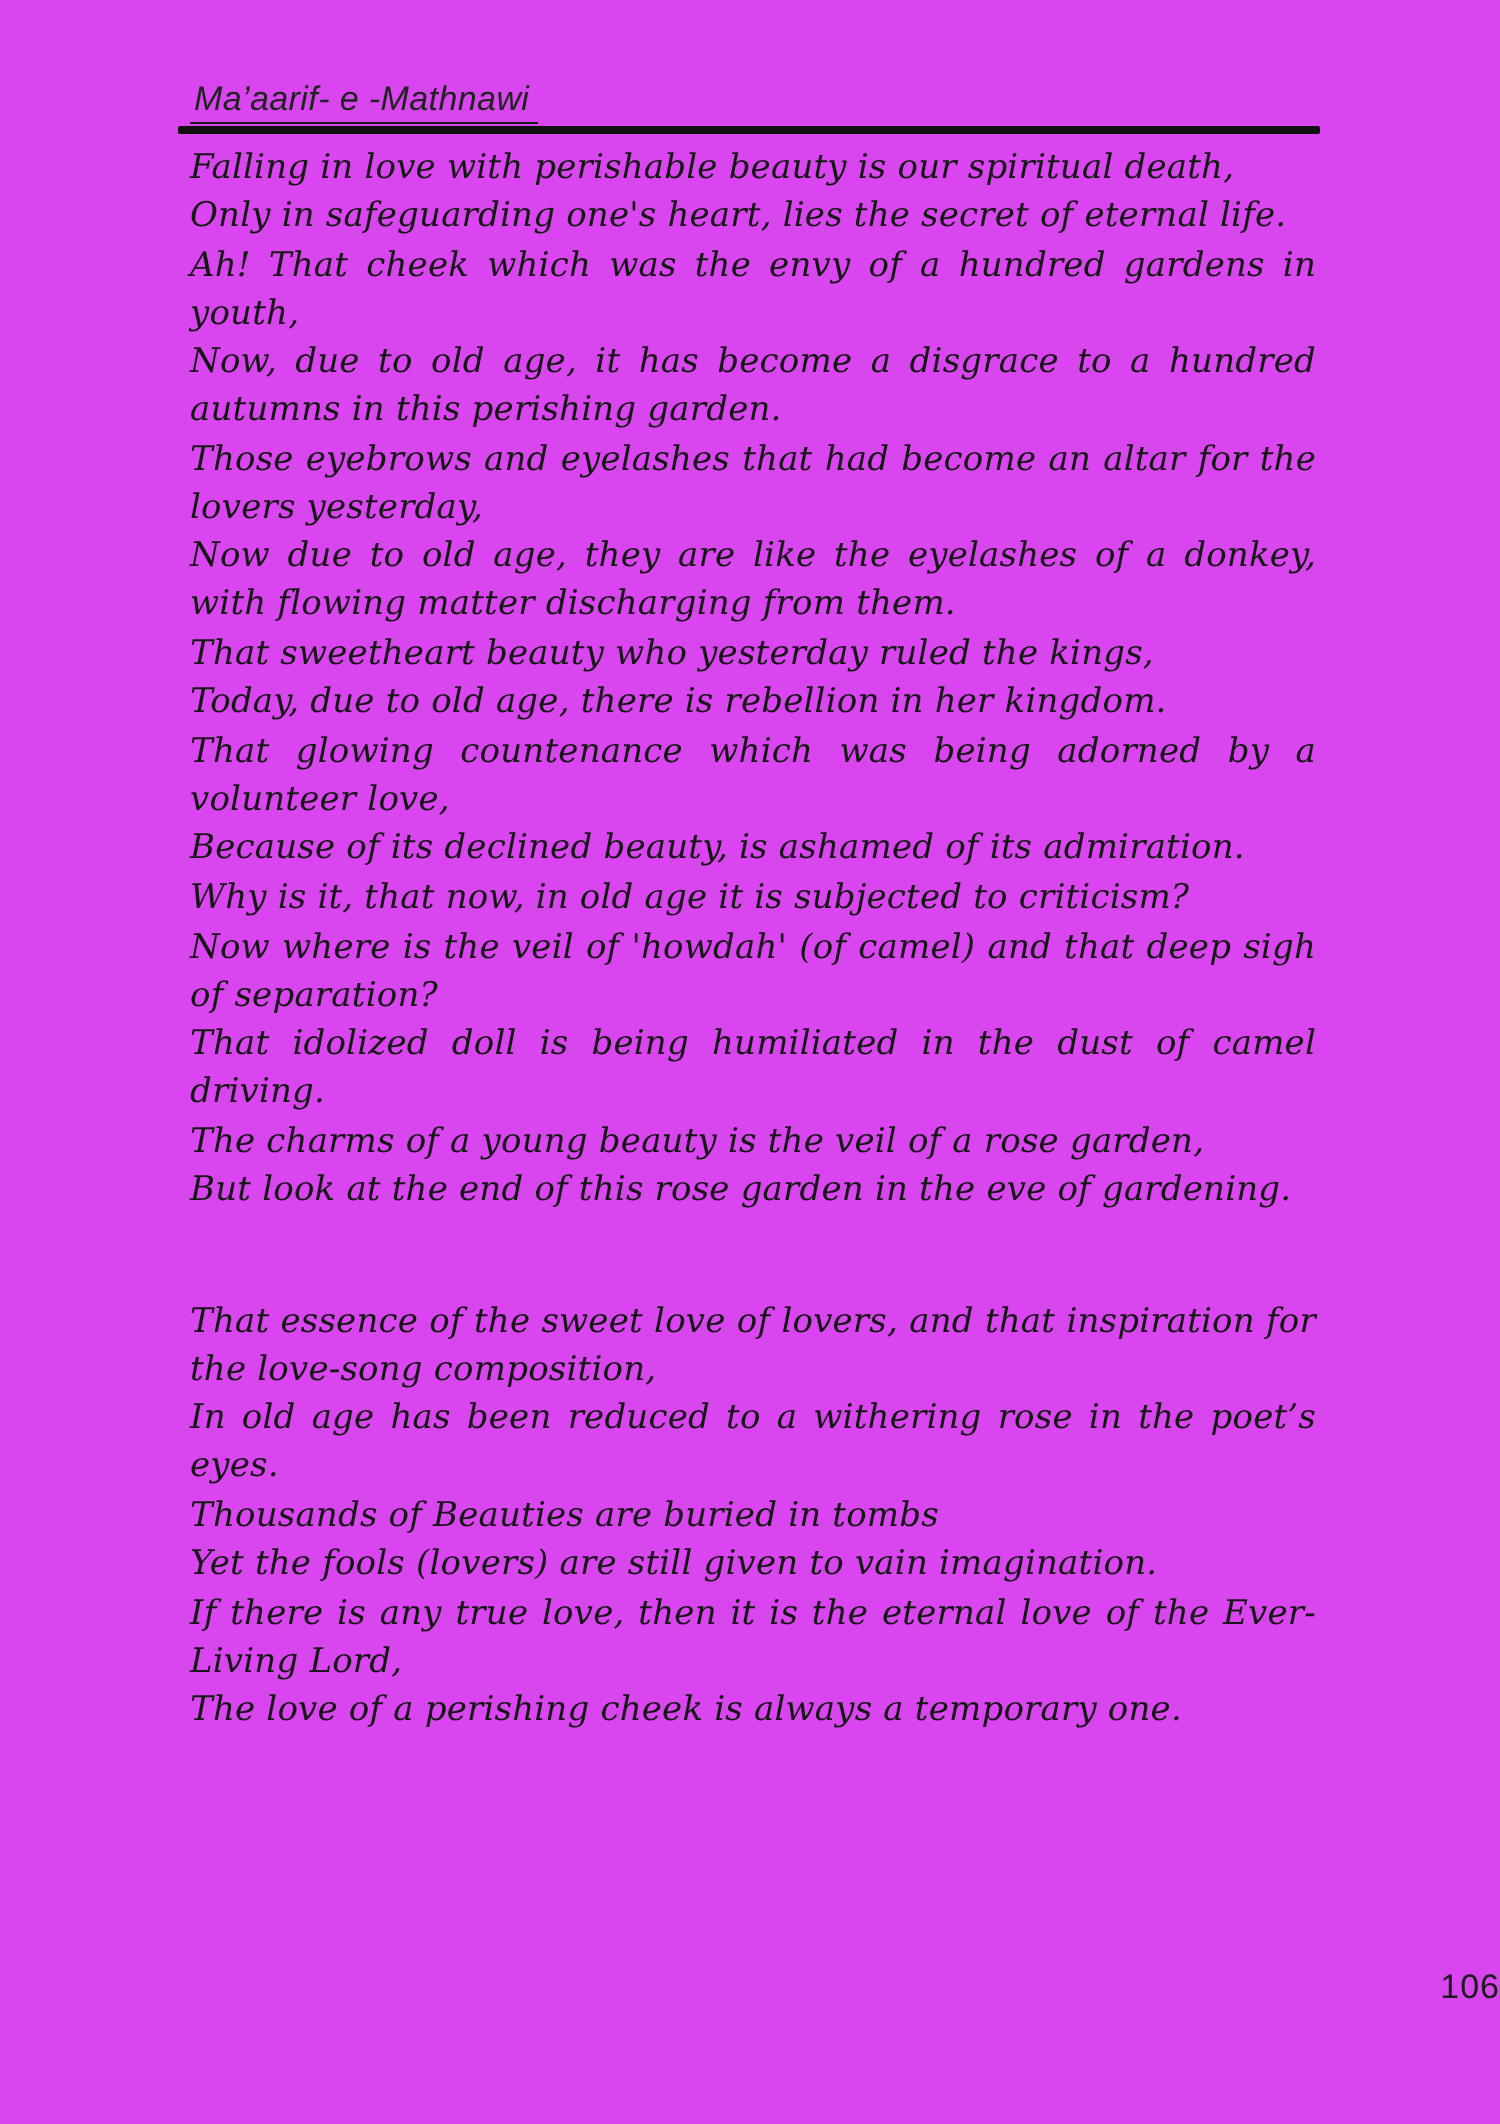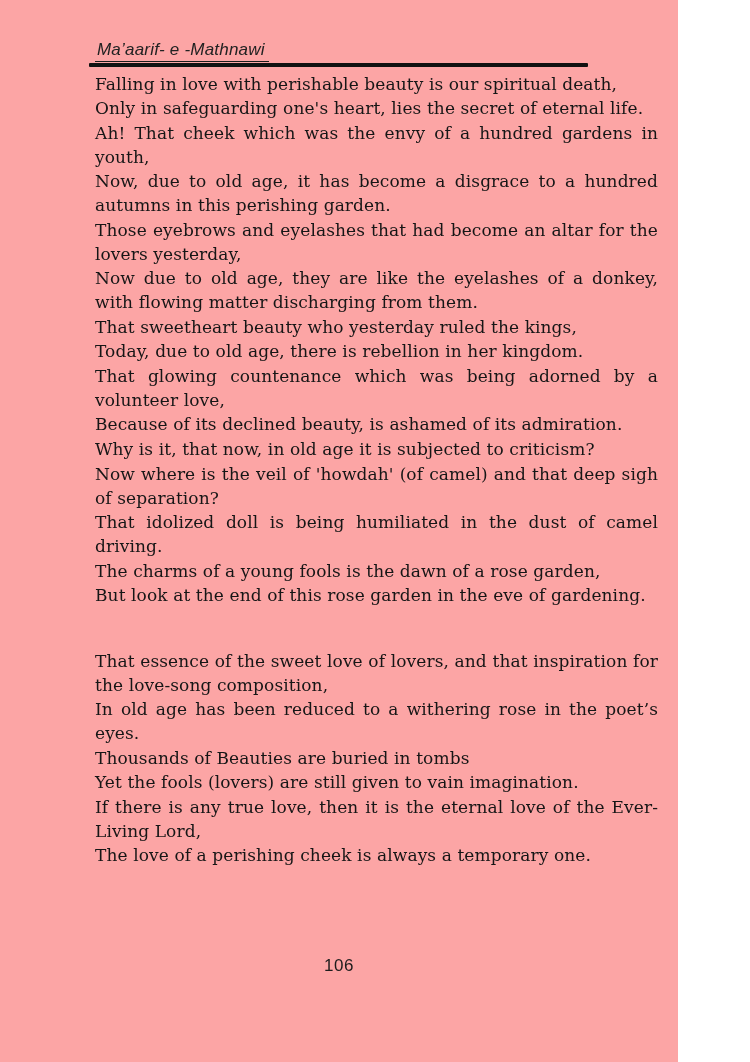--- a/index.html
+++ b/index.html
@@ -2,23 +2,23 @@
 <html><head>
 <meta charset="utf-8">
 <style>
   html, body {
     margin: 0;
     padding: 0;
     background: #ffffff;
   }
   .page {
     position: relative;
-    width: 678px;
+    width: 750px;
     height: 1062px;
-    background: #fca5a5;
+    background: #d946ef;
     overflow: hidden;
     font-family: "DejaVu Serif", serif;
     color: #161616;
     box-sizing: border-box;
   }
   .header {
     position: absolute;
     top: 40px;
     left: 95px;
     right: 90px;
@@ -49,31 +49,32 @@
   .stanza {
     margin-top: 1px;
   }
   .stanza:first-child {
     margin-top: 0;
   }
   .stanza.extra-gap {
     margin-top: 42px;
   }
   .verse-line {
+    font-style: italic;
     font-size: 17px;
     line-height: 24px;
     text-align: justify;
     letter-spacing: 0.1px;
   }
   .footer {
     position: absolute;
-    top: 956px;
+    top: 984px;
     left: 0;
     width: 100%;
-    text-align: center;
+    text-align: right;
   }
   .page-number {
     font-family: "Liberation Sans", sans-serif;
     font-size: 17px;
     color: #1c1c1c;
     letter-spacing: 0.5px;
   }
 </style>
 </head>
 <body>
@@ -108,21 +109,21 @@
           <div class="verse-line">Because of its declined beauty, is ashamed of its admiration.</div>
         </div>
         <div class="stanza">
           <div class="verse-line">Why is it, that now, in old age it is subjected to criticism?</div>
         </div>
         <div class="stanza">
           <div class="verse-line">Now where is the veil of 'howdah' (of camel) and that deep sigh of separation?</div>
           <div class="verse-line">That idolized doll is being humiliated in the dust of camel driving.</div>
         </div>
         <div class="stanza">
-          <div class="verse-line">The charms of a young fools is the dawn of a rose garden,</div>
+          <div class="verse-line">The charms of a young beauty is the veil of a rose garden,</div>
           <div class="verse-line">But look at the end of this rose garden in the eve of gardening.</div>
         </div>
         <div class="stanza extra-gap">
           <div class="verse-line">That essence of the sweet love of lovers, and that inspiration for the  love-song composition,</div>
           <div class="verse-line">In old age has been reduced to a withering rose in the poet’s eyes.</div>
         </div>
         <div class="stanza">
           <div class="verse-line">Thousands of Beauties are buried in tombs</div>
           <div class="verse-line">Yet the fools (lovers) are still given to vain imagination.</div>
         </div>

